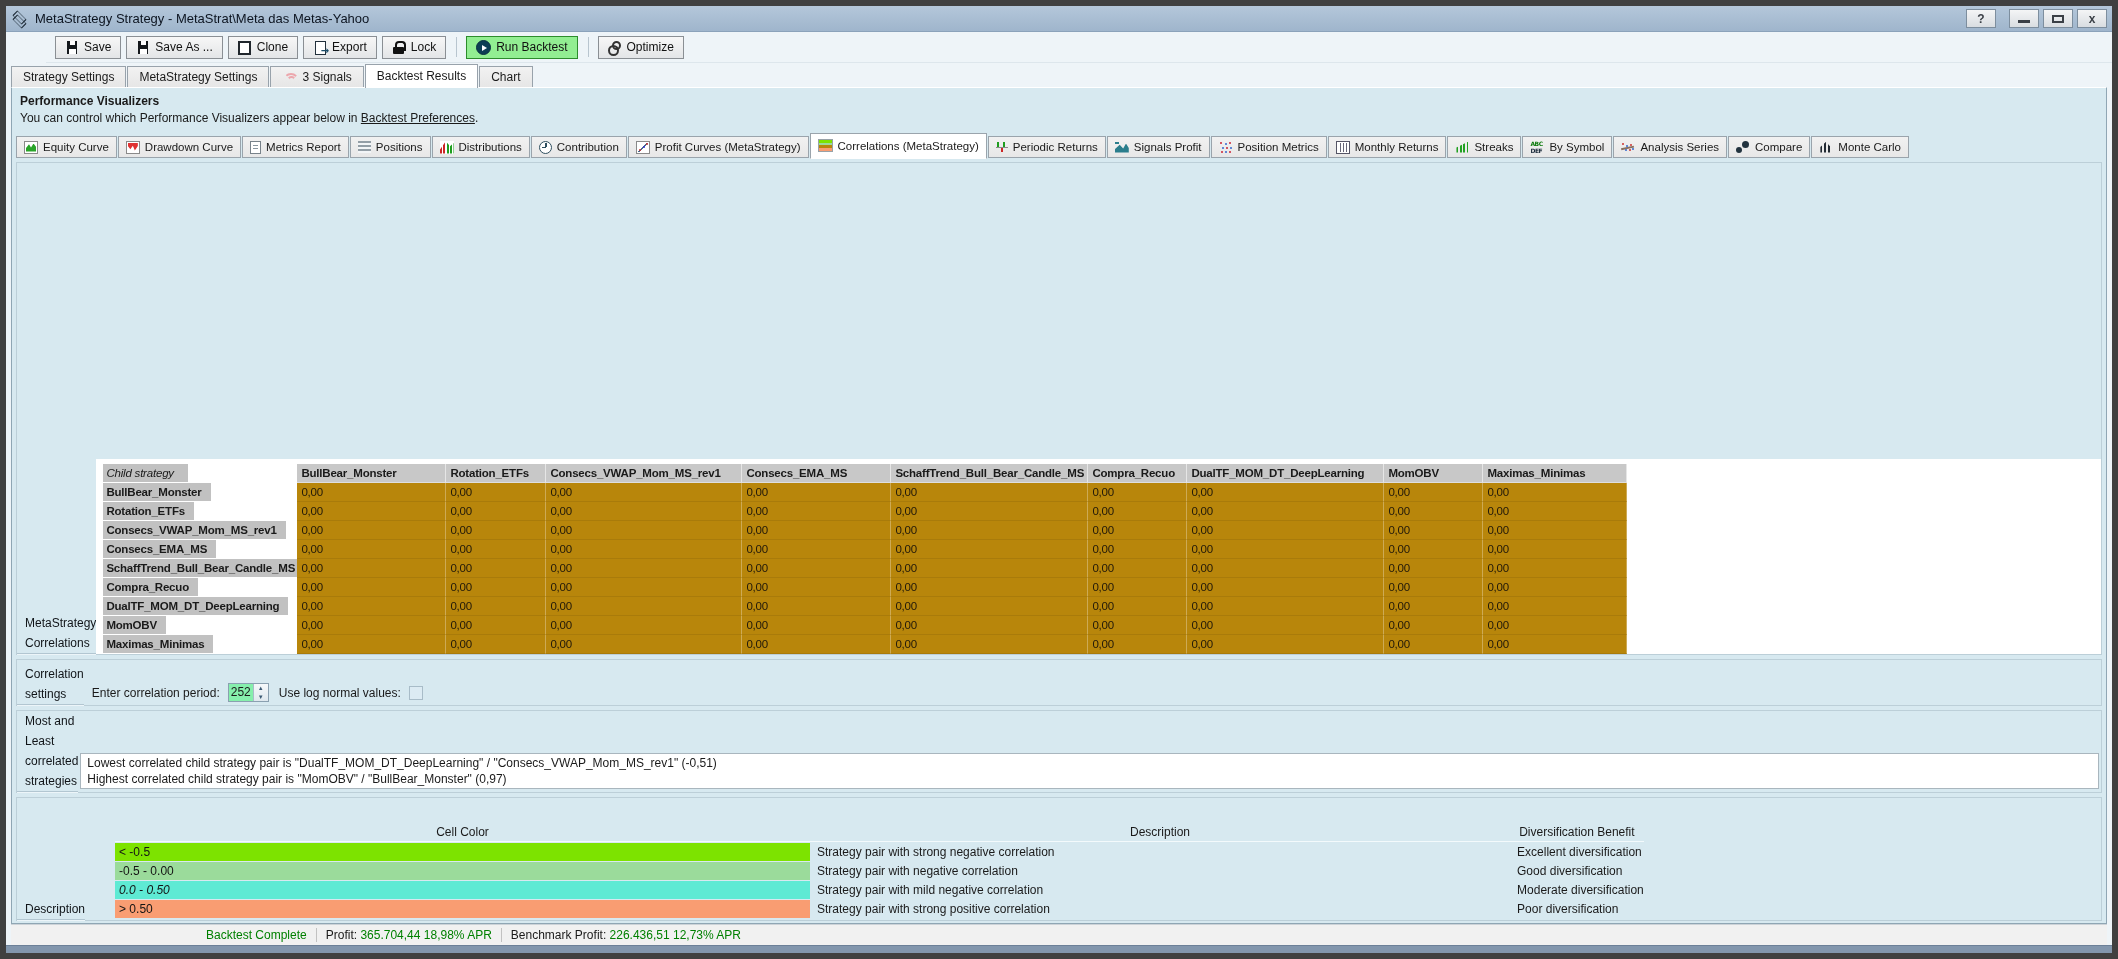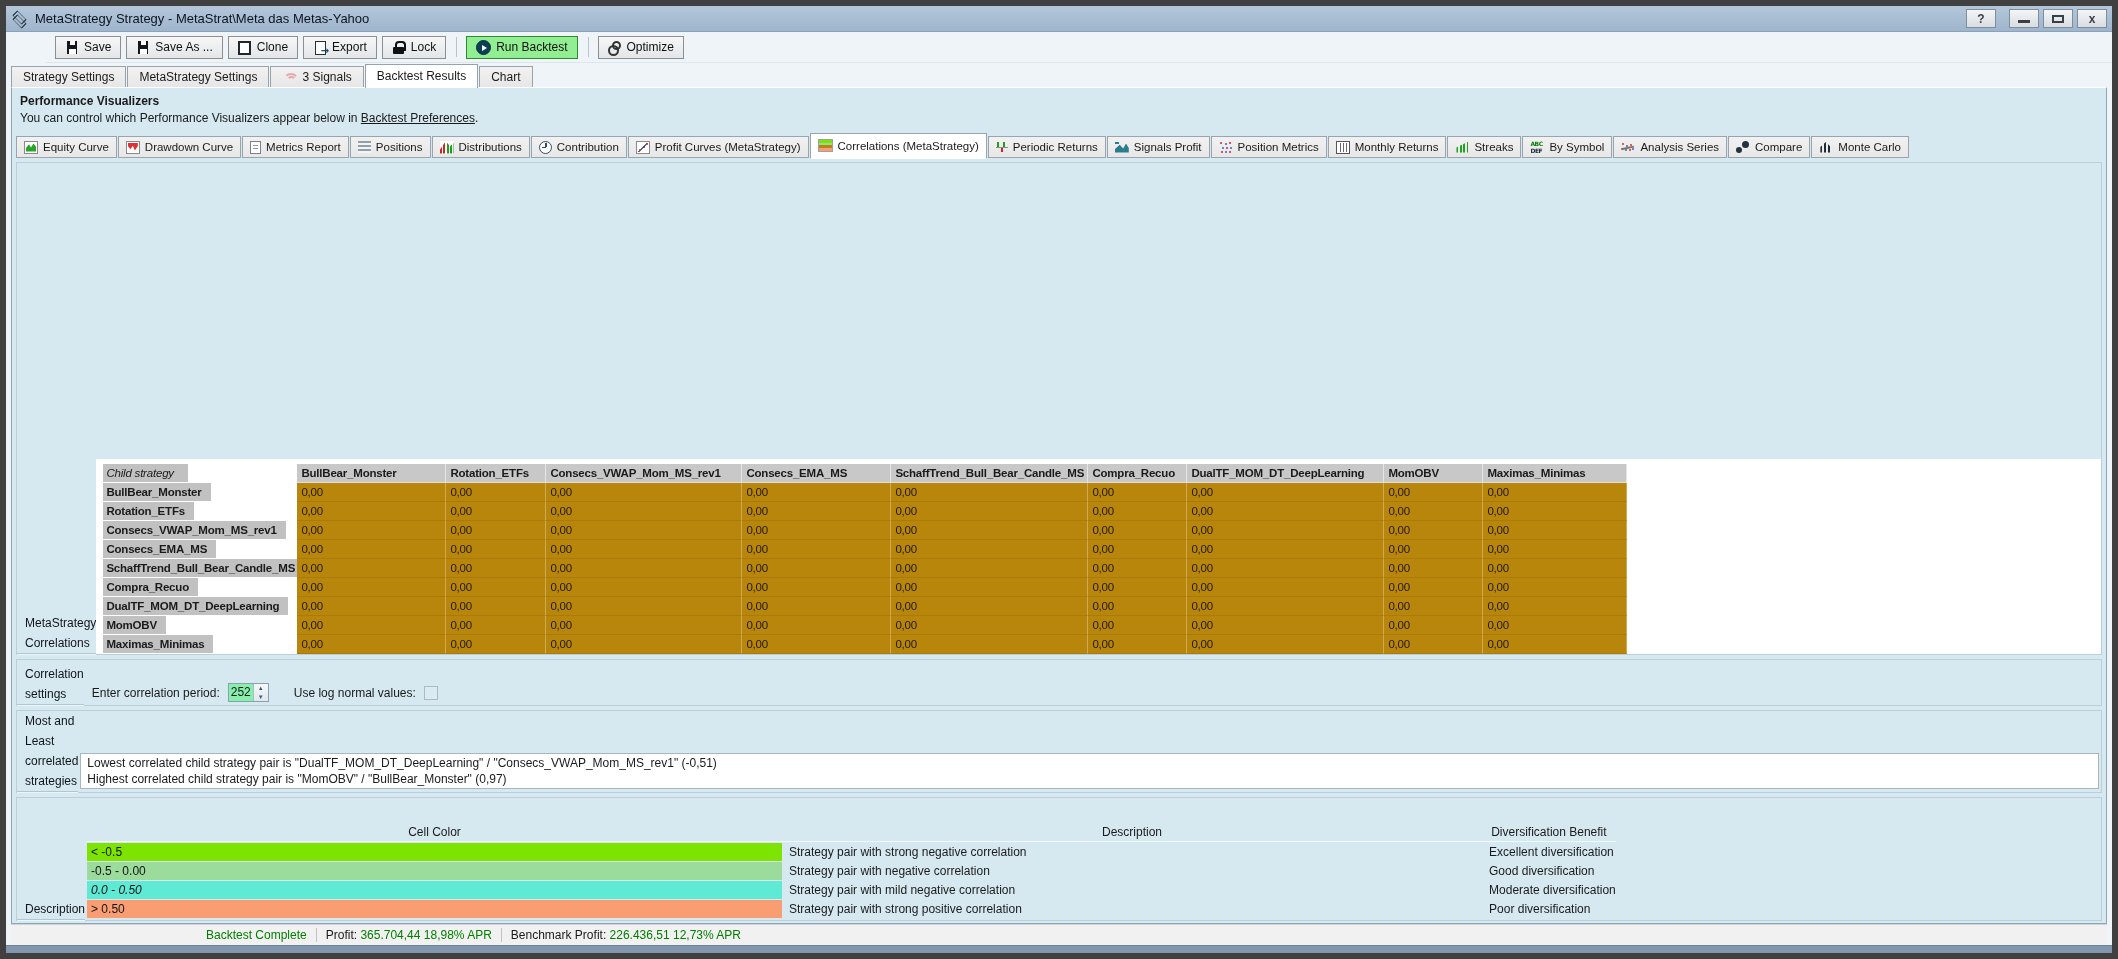--- a/index.html
+++ b/index.html
@@ -61,29 +61,29 @@
   .cells>div:nth-of-type(9){width:144px}
   .hc{height:19px;line-height:19px;background:#c8c8c8;font-weight:bold;padding-left:4px;border-right:1px solid rgba(255,255,255,.55);border-bottom:1px solid #dedede;white-space:nowrap;overflow:hidden;}
   .vc{height:19px;line-height:19px;padding-left:4px;color:#20180a;border-right:1px solid rgba(255,255,255,.30);border-bottom:1px solid rgba(0,0,0,.08);}
 
   
   .set-row{display:flex;align-items:center;height:25px;padding-left:8px;font-size:12px;}
   .spin{display:flex;height:19px;border:1px solid #8aa0b0;background:#86efac;margin-left:8px;}
   .spin-val{width:24px;text-align:center;line-height:17px;font-size:12px;}
   .spin-btns{width:15px;display:flex;flex-direction:column;border-left:1px solid #a8bcc8;background:linear-gradient(#f6f9fb,#dfe8ee);}
   .spin-btn{flex:1;font-size:6px;line-height:8px;text-align:center;color:#3c5a74;}
-  .lbl2{margin-left:25px;}
+  .lbl2{margin-left:10px;}
   .checkbox{width:14px;height:14px;margin-left:8px;background:#dcebf3;border:1px solid #a8bcc8;}
 
   
   .ml-box{flex:1;background:#fff;border:1px solid #a9b6be;margin:1px 2px 3px 2px;padding:1px 6px;font-size:12px;line-height:16px;}
   .ml-line{white-space:nowrap;}
 
   
-  .legend{padding:7px 2px 2px 2px;}
+  .legend{padding:7px 2px 2px 2px;margin-left:28px;}
   .lg-head{display:flex;height:19px;line-height:19px;font-size:12px;border-bottom:1px solid #f3fafc;}
   .lg-c1{width:695px;text-align:center}
   .lg-c2{width:700px;text-align:center}
   .lg-c3{flex:1;text-align:center}
   .lg-row{display:flex;height:18px;line-height:18px;margin-top:1px;font-size:12px;}
   .lg-color{width:695px;padding-left:4px;color:#141414;}
   .lg-desc{width:700px;padding-left:7px;}
   .lg-ben{flex:1;padding-left:7px;}
 
   

